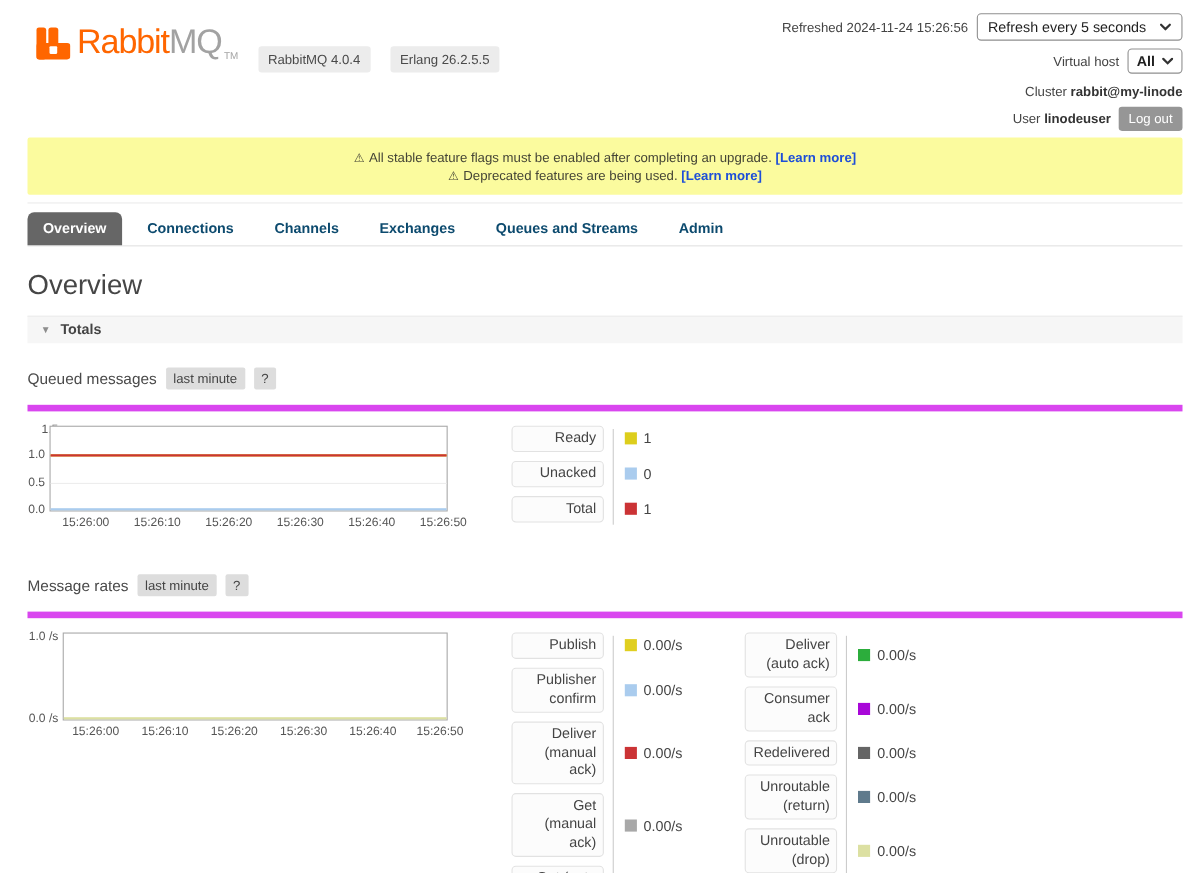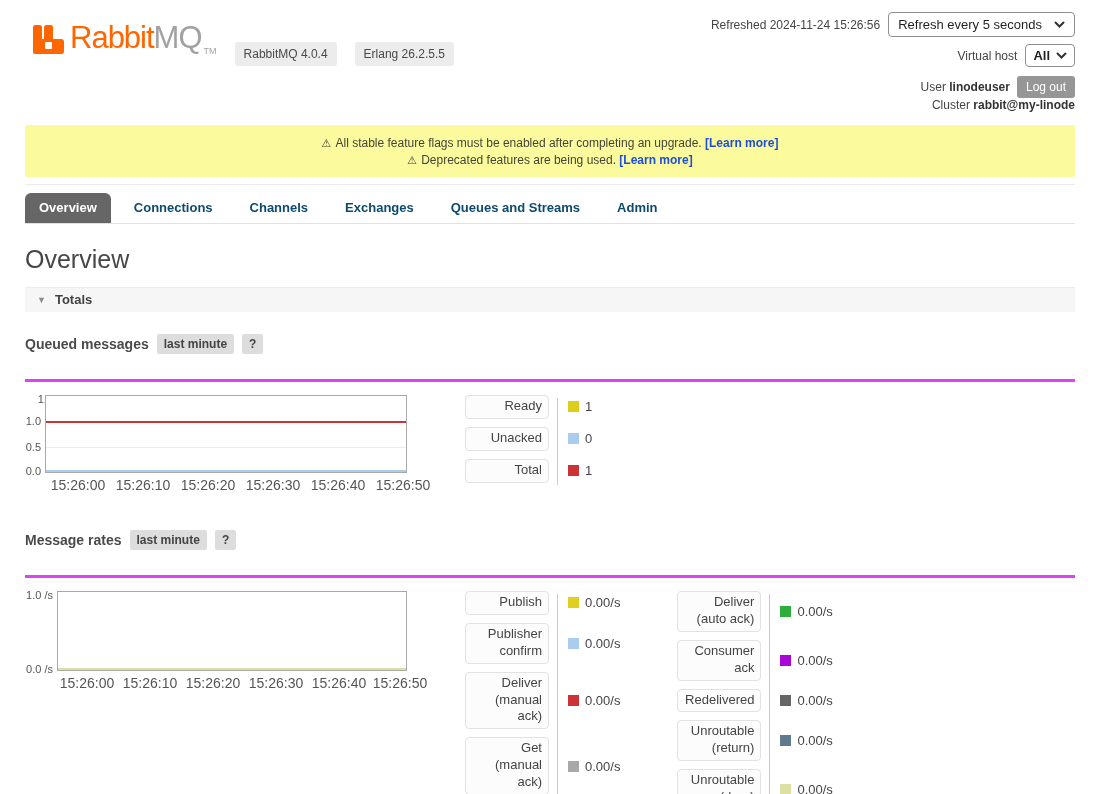--- a/index.html
+++ b/index.html
@@ -45,37 +45,37 @@
   
   .tabs-wrap { margin-top:7px; border-top:1px solid #ececec; padding-top:8px; }
   .tabs { display:flex; border-bottom:1px solid #e2e2e2; }
   .tab { padding:7px 14px 8px; margin-right:9px; font-size:13px; font-weight:bold; color:#0c4a6e; cursor:pointer; white-space:nowrap; }
   .tab.active { background:#666; color:#fff; border-radius:6px 6px 0 0; }
 
   
   h1 { font-size:25px; font-weight:normal; color:#464646; margin:21px 0 13px; }
   .totals-bar { background:#f6f6f6; border-top:1px solid #ececec; padding:4px 6px 5px; display:flex; align-items:center; font-weight:bold; font-size:13px; color:#444; cursor:pointer; }
   .tri { color:#8d8d8d; font-size:9px; margin:0 9px 0 6px; }
-  .section-label { display:flex; align-items:center; font-size:14px; color:#4a4a4a; border-bottom:3px solid #d946ef; padding:5px 0 25px;font-weight:bold; }
+  .section-label { display:flex; align-items:center; font-size:14px; color:#4a4a4a; border-bottom:6px solid #d946ef; padding:5px 0 14px; }
   .section-label .gbadge { margin-left:8px; }
   .gbadge { background:#ddd; border-radius:2px; padding:3px 7px; font-size:12px; color:#444; cursor:pointer; }
   .sec-queued { margin-top:17px; }
   .sec-rates { margin-top:34px; }
 
   
   .chart-block { display:flex; align-items:flex-start; margin-top:13px; }
   .chart { position:relative; width:420px; flex:0 0 420px; }
   .plot { position:relative; background:#fff; border:1px solid #a9a9a9; }
   .chart1 .plot { margin-left:20px; width:362px; height:78px; }
   .chart2 .plot { margin-left:32px; width:350px; height:80px; }
   .ylab { position:absolute; font-size:11px; color:#555; text-align:right; }
   .gridline { position:absolute; left:0; right:0; height:1px; background:#ededed; }
   .sline { position:absolute; left:0; right:0; height:2px; }
   .xlabels { position:relative; height:14px; margin-top:4px; }
-  .xlabels span { position:absolute; transform:translateX(-50%); font-size:14px; color:#555; white-space:nowrap; }
+  .xlabels span { position:absolute; transform:translateX(-50%); font-size:11px; color:#555; white-space:nowrap; }
 
   
   .legend { position:relative; margin-left:20px; }
   .legend .divider { position:absolute; left:92px; top:3px; bottom:6px; width:1px; background:#ccc; }
   .legend-row { display:flex; align-items:center; margin-bottom:8px; }
   .legend-btn { width:84px; flex:0 0 84px; border:1px solid #e2e2e2; border-radius:4px; background:#fcfcfc; padding:2px 6px 3px; font-size:13px; color:#444; text-align:right; line-height:1.3; }
   .legend-rest { display:flex; align-items:center; margin-left:19px; }
   .swatch { width:11px; height:11px; flex:0 0 11px; }
   .legend-val { margin-left:6px; font-size:13px; color:#444; white-space:nowrap; }
   .legend.right-col { margin-left:57px; }
@@ -118,26 +118,26 @@
         <span class="hdr-text">Virtual host</span>
         <span class="sel small">
           <span style="font-weight:bold;">All</span>
           <span class="chev">
             <svg width="11" height="7" viewBox="0 0 11 7">
                 <path d="M1.5 1.5 L5.5 5.5 L9.5 1.5" stroke="#333" stroke-width="2" fill="none" stroke-linecap="round"></path>
               </svg>
           </span>
         </span>
       </div>
+      <div class="hdr-row r3">
+        <span class="hdr-text"><span>Cluster</span> <b>rabbit@my-linode</b></span>
+      </div>
       <div class="hdr-row r4">
         <span class="hdr-text"><span>User</span> <b>linodeuser</b></span>
         <button class="logout-btn">Log out</button>
-      </div>
-      <div class="hdr-row r3">
-        <span class="hdr-text"><span>Cluster</span> <b>rabbit@my-linode</b></span>
       </div>
     </div>
   </header>
 
   <div class="banner">
     <div class="bline">
       <span class="warn">⚠</span><span>All stable feature flags must be enabled after completing an upgrade.</span>
       <a>[Learn more]</a>
     </div>
     <div class="bline">

